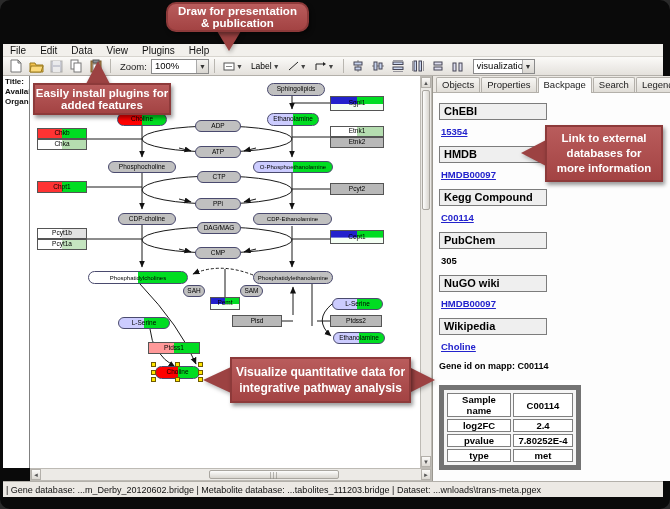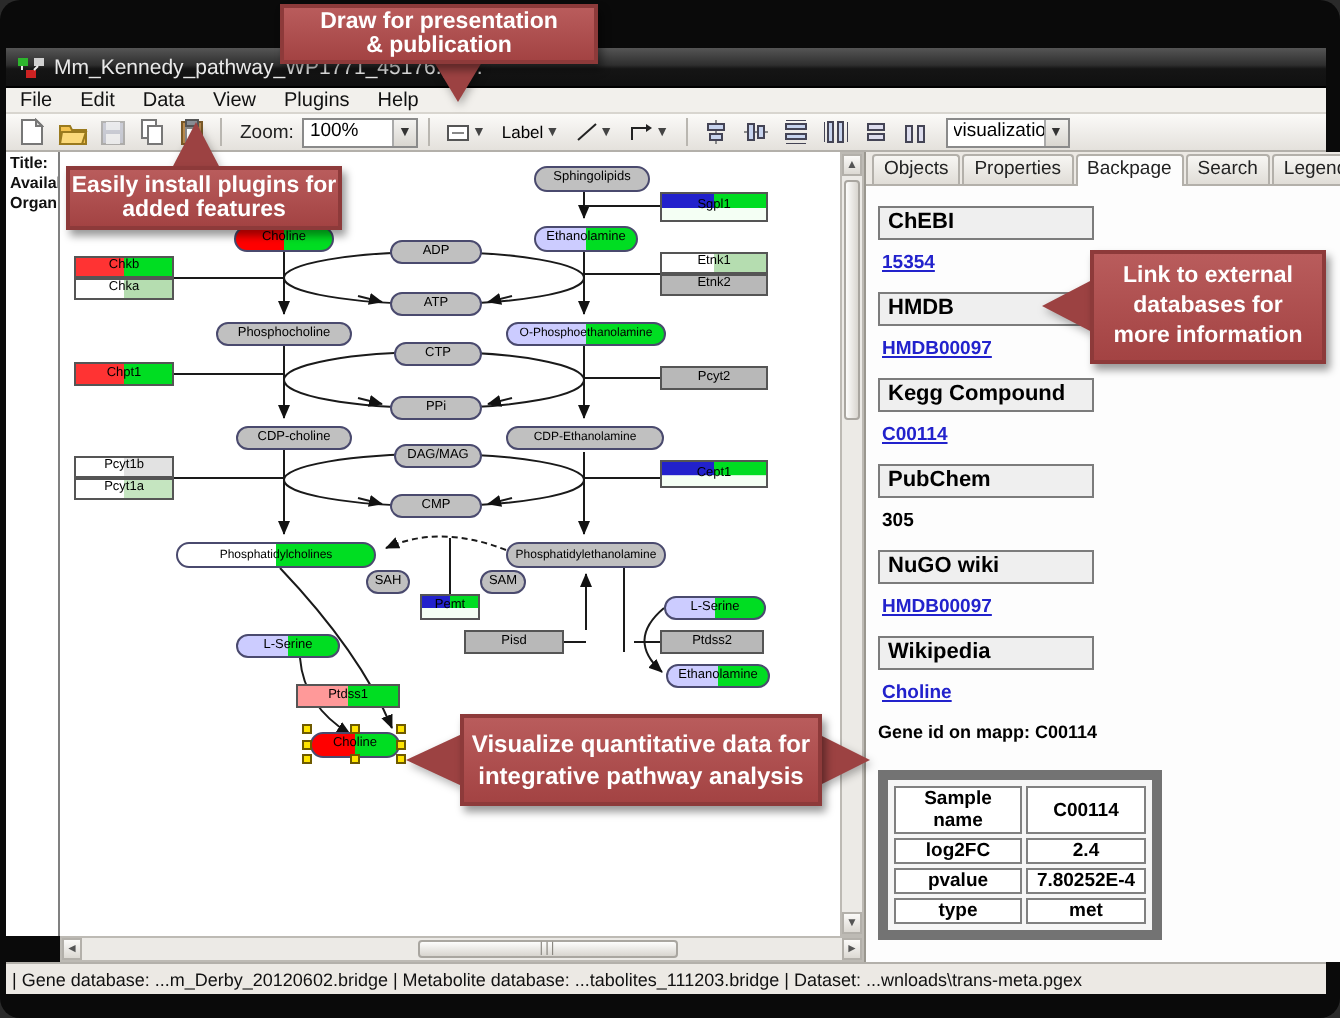--- a/index.html
+++ b/index.html
@@ -70,31 +70,20 @@
   .callout{position:absolute;background:linear-gradient(#b95c5c,#a34343);border:2px solid #8d3a3a;color:#fff;
     font-weight:bold;text-align:center;white-space:pre-line;z-index:50;
     box-shadow:2px 3px 4px rgba(0,0,0,.4);display:flex;align-items:center;justify-content:center;}
   .ctri{position:absolute;width:0;height:0;z-index:49;filter:drop-shadow(1px 2px 2px rgba(0,0,0,.3));}
 </style>
 </head>
 <body>
 
 <div class="frame">
 
-  <div class="titlebar">
-    <span style="display:inline-flex;">
-      <svg width="13" height="13">
-          <rect x="0" y="2" width="5" height="4" fill="#2db52d"></rect>
-          <rect x="8" y="2" width="5" height="4" fill="#d0d0d0"></rect>
-          <rect x="4" y="8" width="5" height="4" fill="#cc2222"></rect>
-          <path d="M2,6 L2,8 M10,6 L8,8" stroke="#eee" stroke-width="1"></path>
-        </svg>
-    </span>
-    <span>Mm_Kennedy_pathway_WP1771_45176.gp...</span>
-  </div>
 
   <div class="menubar">
       <span class="menu-item">File</span>
       <span class="menu-item">Edit</span>
       <span class="menu-item">Data</span>
       <span class="menu-item">View</span>
       <span class="menu-item">Plugins</span>
       <span class="menu-item">Help</span>
     </div>
 
@@ -420,21 +409,21 @@
             </tbody>
           </table>
       </div>
     </div>
   </div>
 
   <div class="statusbar">
     <span>| Gene database: ...m_Derby_20120602.bridge | Metabolite database: ...tabolites_111203.bridge | Dataset: ...wnloads\trans-meta.pgex</span>
   </div>
 
-  <div class="callout" style="left:140px;top:2px;width:159px;height:30px;font-size:11.5px;">Draw for presentation
+  <div class="callout" style="left:166px;top:2px;width:143px;height:30px;font-size:11.5px;border-radius:10px;">Draw for presentation
 &amp; publication</div>
   <div class="ctri" style="left:217px;top:31px;border-left:12px solid transparent;border-right:12px solid transparent;border-top:20px solid #9c4242;"></div>
 
   <div class="ctri" style="left:86px;top:61px;border-left:12px solid transparent;border-right:12px solid transparent;border-bottom:23px solid #9c4242;"></div>
   <div class="callout" style="left:33px;top:83px;width:138px;height:32px;font-size:11.5px;">Easily install plugins for
 added features</div>
 
   <div class="ctri" style="left:521px;top:140px;border-top:13px solid transparent;border-bottom:13px solid transparent;border-right:25px solid #9c4242;"></div>
   <div class="callout" style="left:545px;top:125px;width:118px;height:57px;font-size:11.5px;line-height:1.3;">Link  to external
 databases  for

